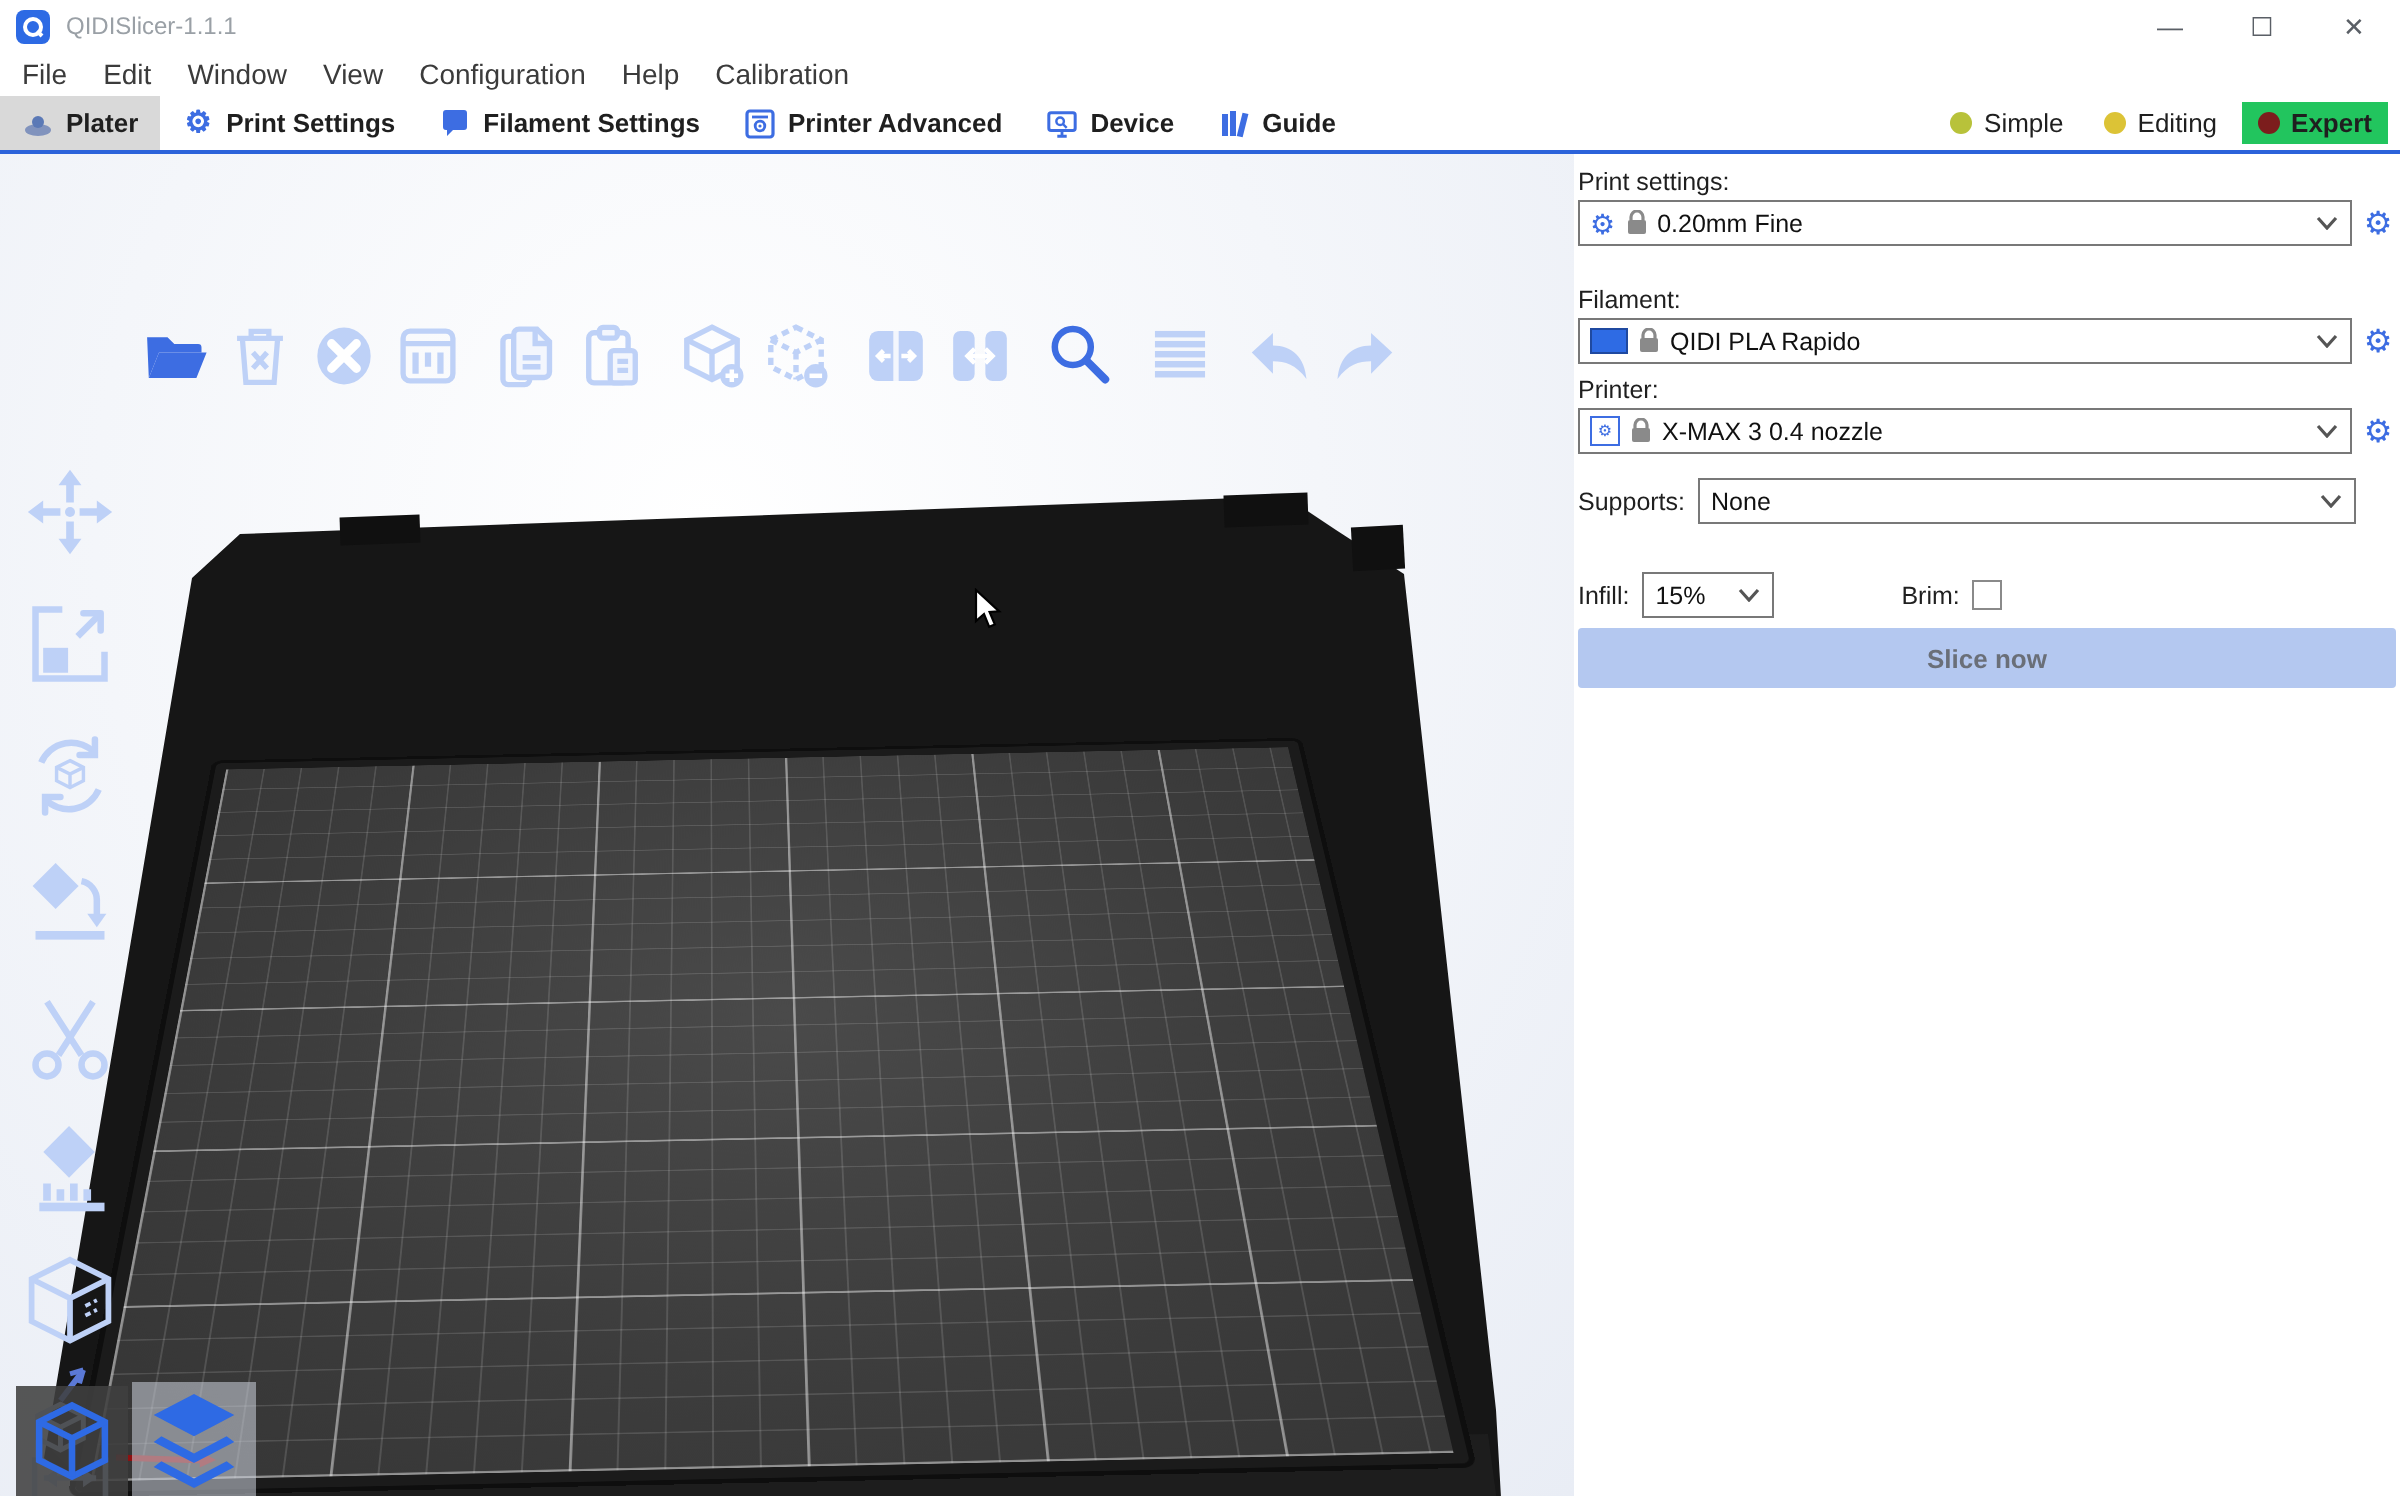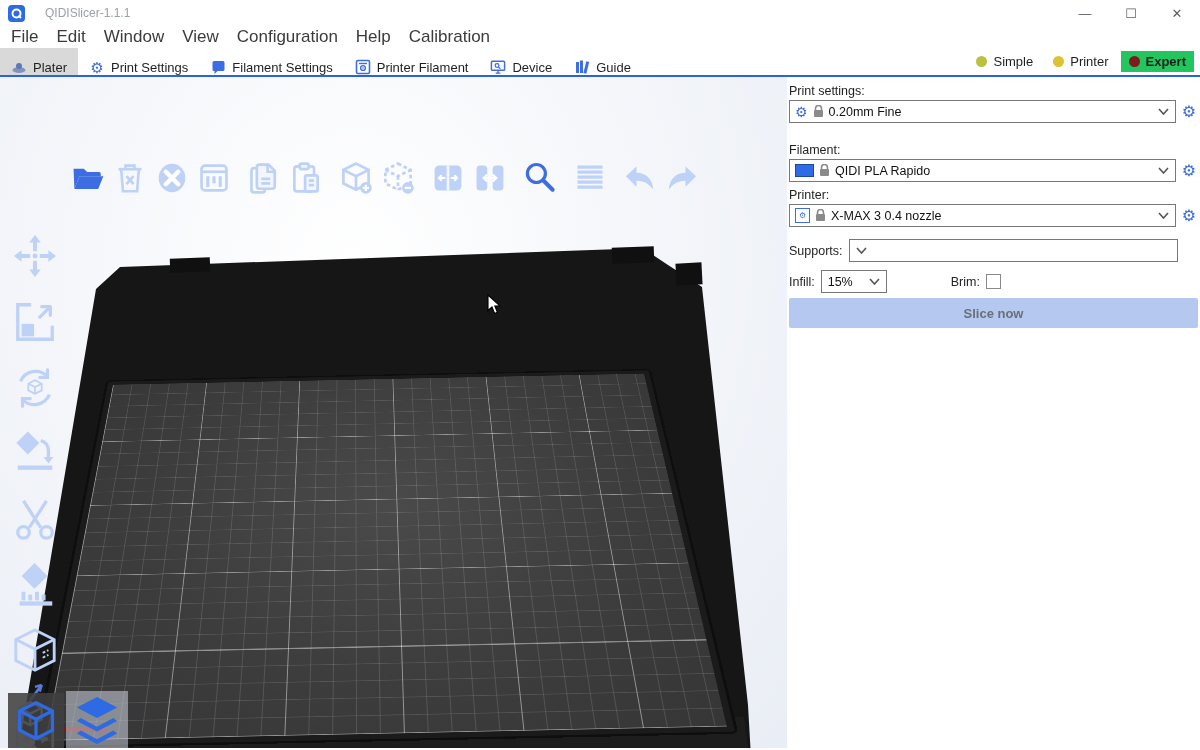--- a/index.html
+++ b/index.html
@@ -2,31 +2,31 @@
 <html><head>
 <meta charset="utf-8">
 <style>
   * { margin:0; padding:0; box-sizing:border-box; }
   html,body { width:1200px; height:750px; overflow:hidden; }
   body { font-family:"Liberation Sans", sans-serif; background:#fff; position:relative; }
 
   
   .titlebar { height:26px; display:flex; align-items:center; background:#fff; }
   .logo { width:17px; height:17px; margin-left:8px; border-radius:4px; background:#2d6ae4; display:flex; align-items:center; justify-content:center; }
-  .app-title { margin-left:20px; font-size:12px; color:#9aa0a6; }
+  .app-title { margin-left:8px; font-size:12px; color:#9aa0a6; }
   .win-controls { margin-left:auto; display:flex; height:100%; }
   .win-btn { width:46px; display:flex; align-items:center; justify-content:center; color:#5a5f66; font-size:13px; cursor:default; }
 
   
   .menubar { height:22px; display:flex; align-items:center; background:#fff; padding-left:2px; }
-  .menu-item { padding:0 9px; font-size:17px; color:#3b3b3b; line-height:22px; }
+  .menu-item { padding:0 9px; font-size:14px; color:#3b3b3b; line-height:22px; }
 
   
   .tabbar { height:29px; display:flex; align-items:stretch; background:#fff; border-bottom:2px solid #2c63da; }
-  .tab { display:flex; align-items:flex-end; gap:6px; padding:0 11px; font-size:13px; color:#1f1f1f; }
+  .tab { display:flex; align-items:center; gap:6px; padding:0 11px; font-size:13px; color:#1f1f1f;font-weight:bold; }
   .tab.selected { background:#d9d9d9; }
   .tab .ticon { width:16px; height:16px; display:flex; align-items:center; justify-content:center; }
   .gear-glyph { color:#3d6de2; font-size:15px; line-height:1; }
   .modes { margin-left:auto; display:flex; align-items:center; gap:4px; padding-right:6px; }
   .mode { display:flex; align-items:center; gap:6px; padding:3px 8px; font-size:13px; color:#1f1f1f; }
   .mode.selected { background:#22c55e; font-weight:bold; }
   .dot { width:11px; height:11px; border-radius:50%; }
 
   
   .main { position:relative; width:1200px; height:671px; }
@@ -74,21 +74,21 @@
   
   .rightpanel { position:absolute; left:787px; top:0; width:413px; height:671px; background:#fff; padding:4px 2px 0 2px; }
   .rp-label { font-size:12.5px; color:#1f1f1f; margin:3px 0 2px 0; }
   .combo-row { display:flex; align-items:center; gap:4px; }
   .combo { flex:1; height:23px; border:1px solid #787878; background:#fff; display:flex; align-items:center; padding:0 6px 0 5px; gap:5px; font-size:12.5px; color:#111; }
   .combo .val { flex:1; white-space:nowrap; overflow:hidden; }
   .chev { flex-shrink:0; }
   .gear-btn { width:18px; display:flex; justify-content:center; font-size:16px; color:#3d6de2; }
   .swatch { width:19px; height:13px; border:1px solid #1f49a0; }
   .printer-mini { width:15px; height:15px; border:1.5px solid #3d6de2; display:flex; align-items:center; justify-content:center; font-size:8px; color:#3d6de2; }
-  .row-inline { display:flex; align-items:center; margin-top:8px; gap:6px; }
+  .row-inline { display:flex; align-items:center; margin-top:24px; gap:6px; }
   .small-combo { height:23px; border:1px solid #787878; background:#fff; display:flex; align-items:center; padding:0 6px; gap:8px; font-size:12.5px; color:#111; }
   .checkbox { width:15px; height:15px; border:1px solid #8a8a8a; background:#fff; }
 
   .obj-list { margin-top:10px; height:428px; border:1px solid #8f8f8f; background:#fff; display:flex; flex-direction:column; }
   .obj-head { display:flex; align-items:center; height:24px; font-size:12.5px; color:#1f1f1f; border-bottom:1px solid #e6e6e6; }
   .oh-name { flex:1; padding-left:12px; }
   .oh-spacer { width:32px; align-self:stretch; border-left:1px solid #dadada; border-right:1px solid #dadada; margin:2px 0; }
   .oh-edit { width:178px; text-align:center; }
   .slice-btn { margin-top:5px; height:30px; background:#b4c8f0; display:flex; align-items:center; justify-content:center; font-size:13px; font-weight:bold; color:#6a6f78; border-radius:2px; }
 
@@ -146,21 +146,21 @@
   </div>
   <div class="tab">
     <span class="ticon">
       <svg width="16" height="16" viewBox="0 0 16 16">
           <rect x="1.5" y="1.5" width="13" height="13" rx="1.5" fill="none" stroke="#3d6de2" stroke-width="1.6"></rect>
           <path d="M4 4.5 h8" stroke="#3d6de2" stroke-width="1.4"></path>
           <circle cx="8" cy="9" r="2.4" fill="none" stroke="#3d6de2" stroke-width="1.4"></circle>
           <circle cx="8" cy="9" r="0.8" fill="#3d6de2"></circle>
         </svg>
     </span>
-    <span>Printer Filament</span>
+    <span>Printer Advanced</span>
   </div>
   <div class="tab">
     <span class="ticon">
       <svg width="17" height="16" viewBox="0 0 17 16">
           <rect x="1.5" y="2" width="14" height="9.5" rx="1.2" fill="none" stroke="#3d6de2" stroke-width="1.6"></rect>
           <path d="M6 14.5 h5 M8.5 11.5 v3" stroke="#3d6de2" stroke-width="1.5"></path>
           <circle cx="7.5" cy="6.5" r="2" fill="none" stroke="#3d6de2" stroke-width="1.3"></circle>
           <path d="M9 8 l2 2" stroke="#3d6de2" stroke-width="1.3"></path>
         </svg>
     </span>
@@ -177,21 +177,21 @@
     <span>Guide</span>
   </div>
 
   <div class="modes">
     <div class="mode">
       <span class="dot" style="background-color: rgb(184, 194, 58);"></span>
       <span>Simple</span>
     </div>
     <div class="mode">
       <span class="dot" style="background-color: rgb(220, 195, 54);"></span>
-      <span>Printer</span>
+      <span>Editing</span>
     </div>
     <div class="mode selected">
       <span class="dot" style="background-color: rgb(124, 29, 29);"></span>
       <span>Expert</span>
     </div>
   </div>
 </div>
 
 <div class="main">
 
@@ -460,20 +460,21 @@
         <svg class="chev" width="11" height="7" viewBox="0 0 11 7">
             <path d="M1 1 L5.5 6 L10 1" fill="none" stroke="#555" stroke-width="1.6"></path>
           </svg>
       </div>
       <div class="gear-btn">⚙</div>
     </div>
 
     <div class="row-inline" style="margin-top:12px;">
       <span class="rp-label" style="margin:0;">Supports:</span>
       <div class="small-combo" style="flex:1; margin-right:20px;">
+        <span style="flex:1;">None</span>
         <svg class="chev" width="11" height="7" viewBox="0 0 11 7">
             <path d="M1 1 L5.5 6 L10 1" fill="none" stroke="#555" stroke-width="1.6"></path>
           </svg>
       </div>
     </div>
 
     <div class="row-inline">
       <span class="rp-label" style="margin:0;">Infill:</span>
       <div class="small-combo" style="width:66px;">
         <span style="flex:1;">15%</span>

